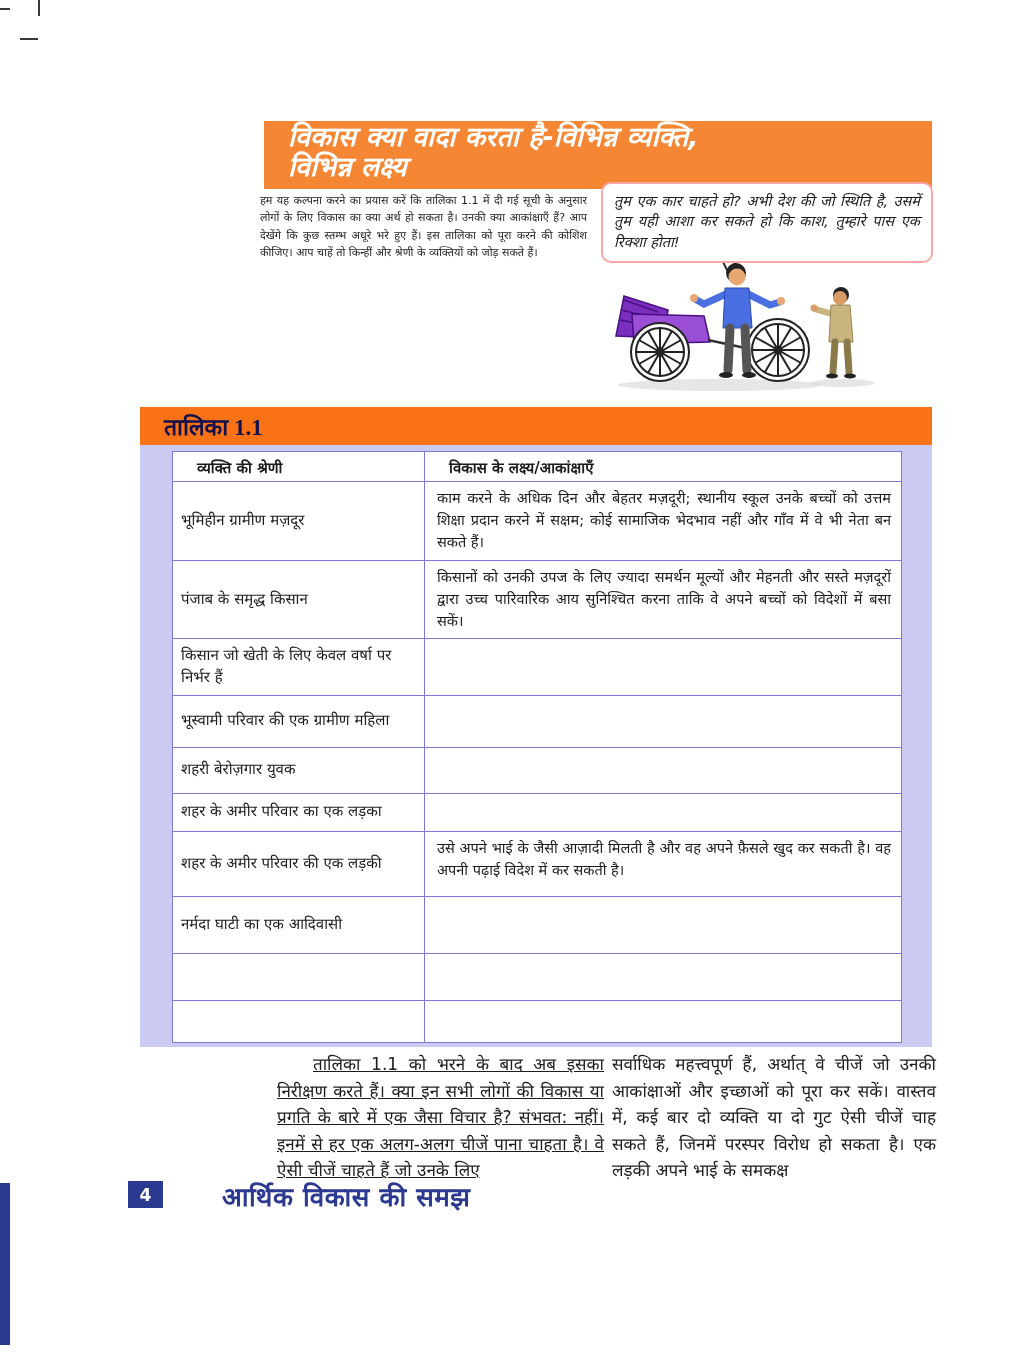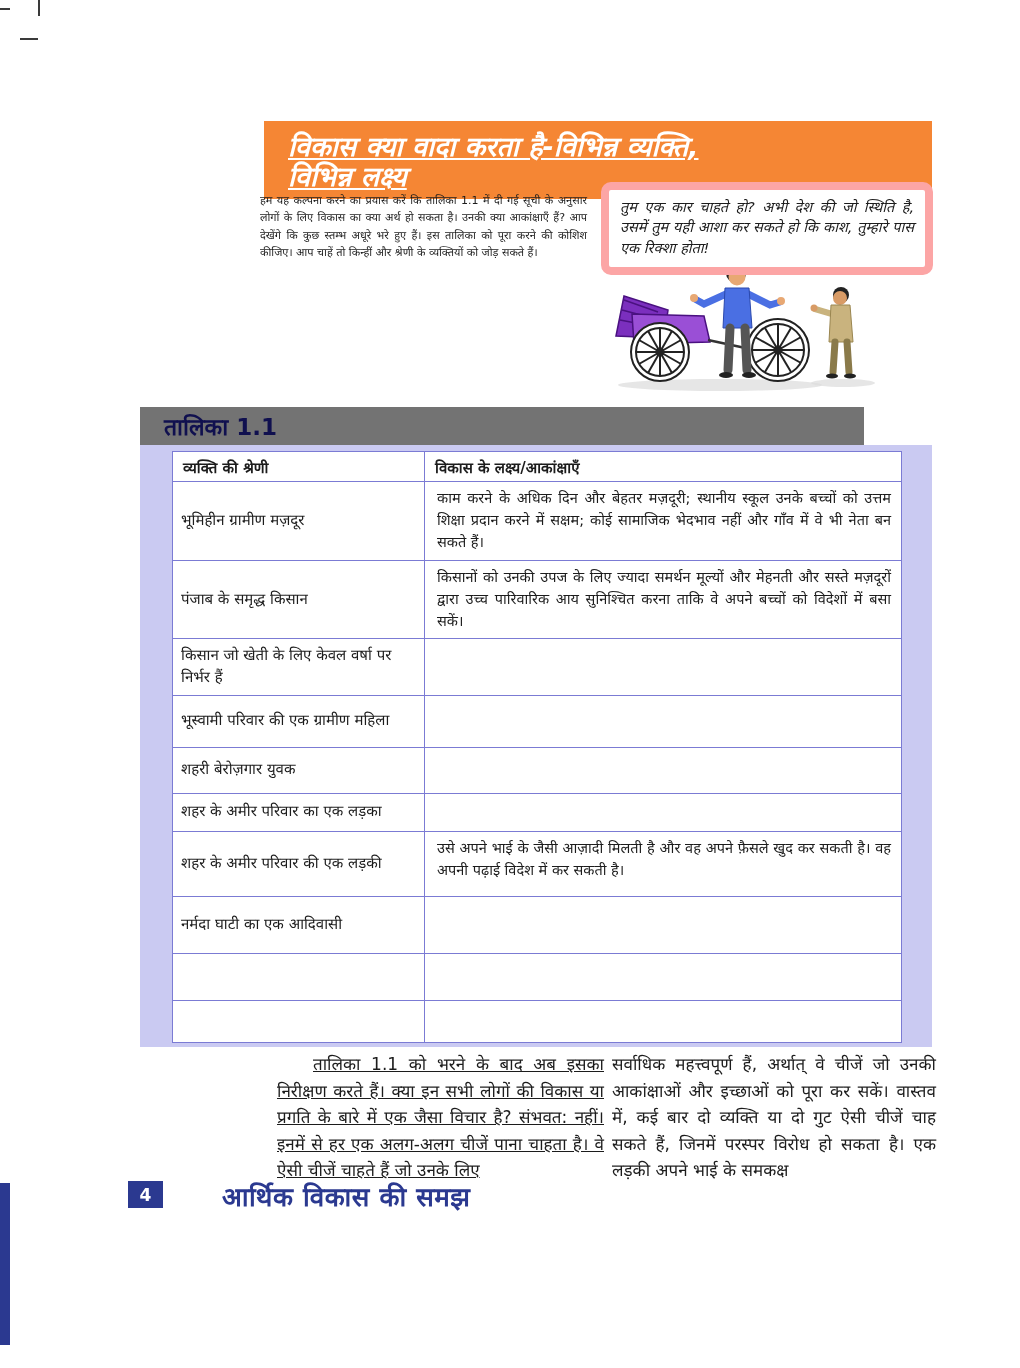--- a/index.html
+++ b/index.html
@@ -12,55 +12,55 @@
   
   .mark { position:absolute; background:#3a3a3a; }
   .mark-v { left:38px; top:0; width:2px; height:16px; }
   .mark-h1 { left:20px; top:38px; width:18px; height:2px; }
   .mark-h2 { left:0px; top:8px; width:10px; height:2px; }
 
   
   .title-banner {
     position:absolute; left:264px; top:121px; width:668px; min-height:58px;
     background:#F58634; color:#ffffff; font-weight:bold; font-style:italic;
-    font-size:27px; line-height:1.12; padding:11px 10px 7px 24px;text-decoration:underline;
+    font-size:27px; line-height:1.12; padding:1px 10px 7px 24px;
   }
 
   
   .intro {
     position:absolute; left:260px; top:192px; width:327px;
     font-size:11px; line-height:1.58; text-align:justify;
   }
 
   
   .speech-bubble {
     position:absolute; left:601px; top:182px; width:332px;
-    border:8px solid #fca5a5; border-radius:10px; background:#ffffff;
+    border:2px solid #fca5a5; border-radius:10px; background:#ffffff;
     padding:7px 11px 9px; font-style:italic; font-size:14.5px; line-height:1.4;
     text-align:justify; z-index:2;
   }
 
   .cartoon { position:absolute; left:608px; top:252px; width:325px; height:148px; }
 
   
   .table-banner {
-    position:absolute; left:140px; top:407px; width:724px; height:38px;
-    background:#737373; display:flex; align-items:center; gap:34px;
-    padding-left:24px; color:#10104f; font-weight:bold; font-size:23px;
+    position:absolute; left:140px; top:407px; width:792px; height:38px;
+    background:#f97316; display:flex; align-items:center; gap:34px;
+    padding-left:24px; color:#10104f; font-weight:bold; font-size:23px;font-family:Liberation Serif, serif;
   }
 
   
   .table-wrap {
     position:absolute; left:140px; top:445px; width:792px; height:602px;
     background:#CACAF2; padding:6px 30px 0 32px;
   }
   table.goals-table { width:100%; border-collapse:collapse; background:#ffffff; table-layout:fixed; }
   .goals-table th, .goals-table td { border:1.6px solid #7B7BD4; background:#ffffff; }
   .goals-table th {
-    font-size:15px; font-weight:bold; text-align:left; padding:4px 10px; height:30px;
+    font-size:15px; font-weight:bold; text-align:left; padding:4px 24px; height:30px;
   }
   .goals-table col.c1 { width:252px; }
   .goals-table td.cat {
     font-size:15px; padding:6px 8px; vertical-align:middle; line-height:1.45;
   }
   .goals-table td.goal {
     font-size:14.5px; padding:6px 10px 6px 12px; vertical-align:top; line-height:1.5;
     text-align:justify;
   }
   tbody tr:nth-child(1) td { height:79px; }

